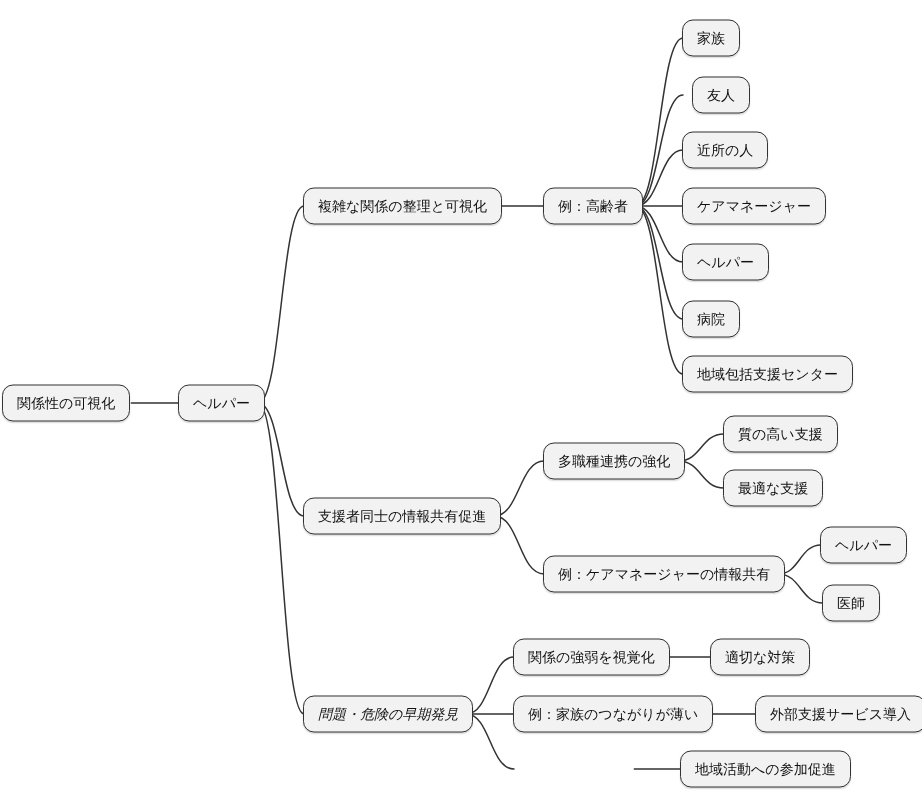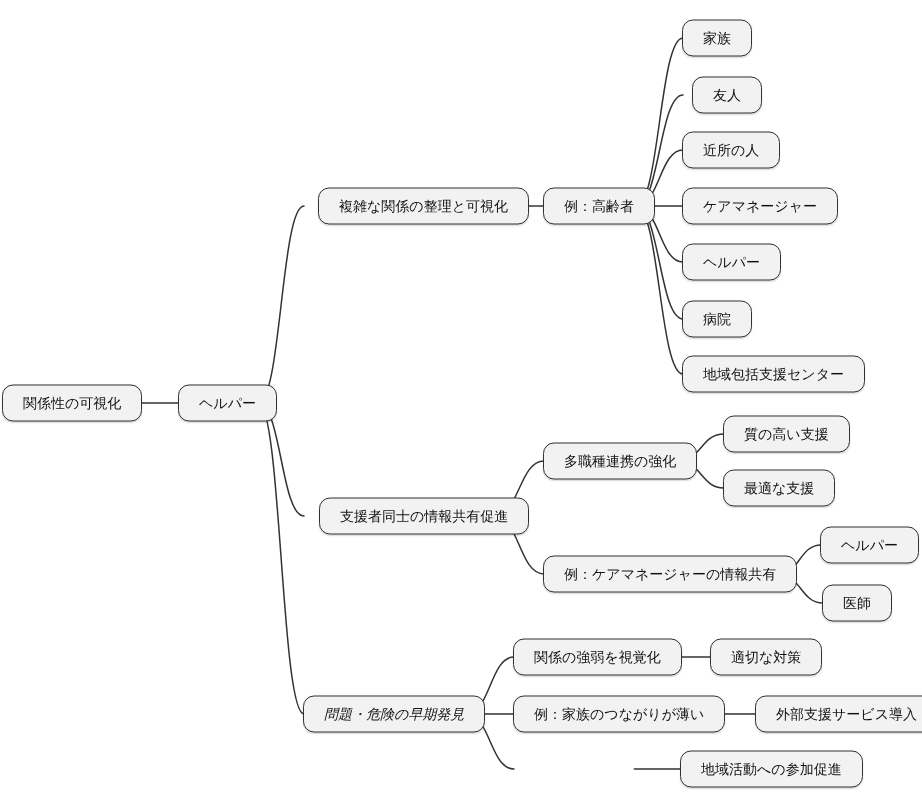--- a/index.html
+++ b/index.html
@@ -30,21 +30,21 @@
     stroke-linecap:round;
   }
   .node{
     position:absolute;
     transform:translateY(-50%);
     box-sizing:border-box;
     height:37px;
     display:flex;
     align-items:center;
     justify-content:center;
-    padding:0 20px;
+    padding:0 14px;
     background:var(--fill);
     border:1.7px solid var(--border);
     border-radius:11px;
     font-size:14px;
     color:var(--text);
     white-space:nowrap;
     box-shadow:0 1px 1.5px rgba(0,0,0,0.15);
   }
 </style>
 </head>
@@ -73,30 +73,30 @@
       <path d="M 466.328125 714 C 490.1640625 714, 490.1640625 657, 514 657"></path>
       <path d="M 466.328125 714 C 490.1640625 714, 490.1640625 714, 514 714"></path>
       <path d="M 466.328125 714 C 490.1640625 714, 490.1640625 769, 514 769"></path>
       <path d="M 662.65625 657 C 686.828125 657, 686.828125 657, 711 657"></path>
       <path d="M 706.296875 714 C 731.1484375 714, 731.1484375 714, 756 714"></path>
       <path d="M 634.328125 769 C 657.6640625 769, 657.6640625 769, 681 769"></path>
     </svg>
 
 <div class="node" style="left: 2px; top: 403px; min-width: 115px;">関係性の可視化</div>
     <div class="node" style="left: 178px; top: 403px; min-width: 74px;">ヘルパー</div>
-    <div class="node" style="left: 303px; top: 206px; min-width: 190px; margin-left: 15px;">複雑な関係の整理と可視化</div>
+    <div class="node" style="left: 303px; top: 206px; min-width: 190px;">複雑な関係の整理と可視化</div>
     <div class="node" style="left: 543px; top: 206px; min-width: 86px;">例：高齢者</div>
     <div class="node" style="left: 682px; top: 38px; min-width: 48px;">家族</div>
     <div class="node" style="left: 692px; top: 95px; min-width: 48px;">友人</div>
     <div class="node" style="left: 682px; top: 150px; min-width: 76px;">近所の人</div>
     <div class="node" style="left: 682px; top: 206px; min-width: 130px;">ケアマネージャー</div>
     <div class="node" style="left: 682px; top: 262px; min-width: 76px;">ヘルパー</div>
     <div class="node" style="left: 682px; top: 319px; min-width: 48px;">病院</div>
     <div class="node" style="left: 682px; top: 374px; min-width: 160px;">地域包括支援センター</div>
-    <div class="node" style="left: 303px; top: 516px; min-width: 189px; margin-left: 16px;">支援者同士の情報共有促進</div>
+    <div class="node" style="left: 303px; top: 516px; min-width: 189px;">支援者同士の情報共有促進</div>
     <div class="node" style="left: 543px; top: 461px; min-width: 130px;">多職種連携の強化</div>
     <div class="node" style="left: 723px; top: 434px; min-width: 104px;">質の高い支援</div>
     <div class="node" style="left: 723px; top: 488px; min-width: 90px;">最適な支援</div>
     <div class="node" style="left: 543px; top: 574px; min-width: 230px;">例：ケアマネージャーの情報共有</div>
     <div class="node" style="left: 820px; top: 545px; min-width: 78px;">ヘルパー</div>
     <div class="node" style="left: 822px; top: 603px; min-width: 50px;">医師</div>
     <div class="node" style="left: 303px; top: 714px; min-width: 162px; font-style: italic;">問題・危険の早期発見</div>
     <div class="node" style="left: 513px; top: 657px; min-width: 145px;">関係の強弱を視覚化</div>
     <div class="node" style="left: 710px; top: 657px; min-width: 90px;">適切な対策</div>
     <div class="node" style="left: 513px; top: 714px; min-width: 190px; text-align: center;">例：家族のつながりが薄い</div>

